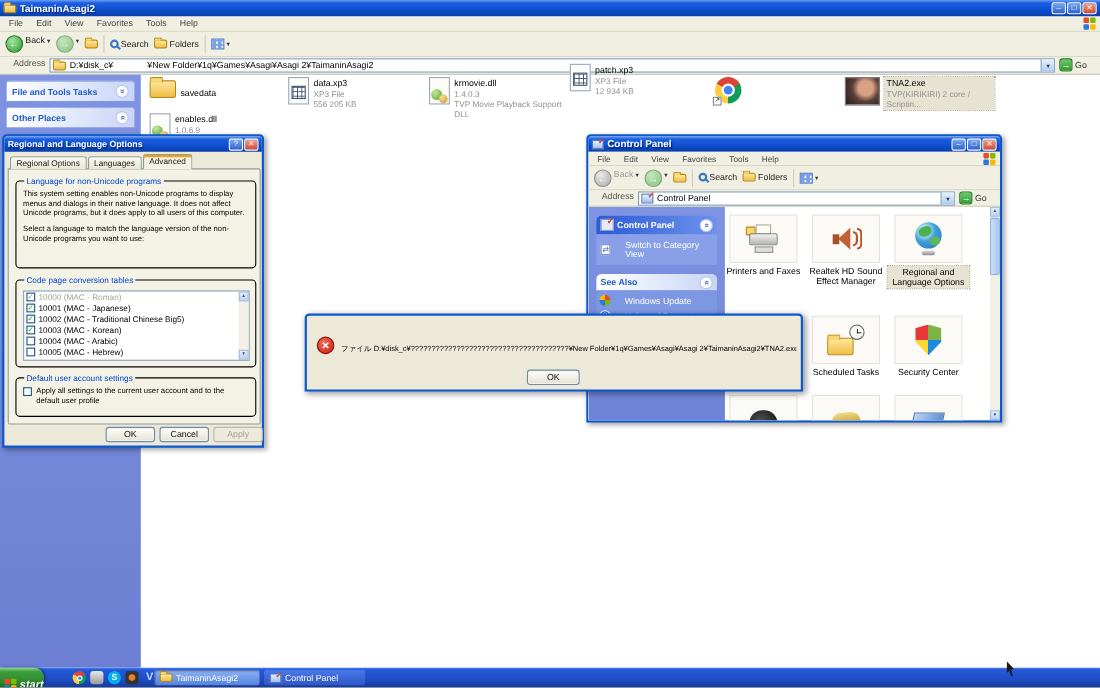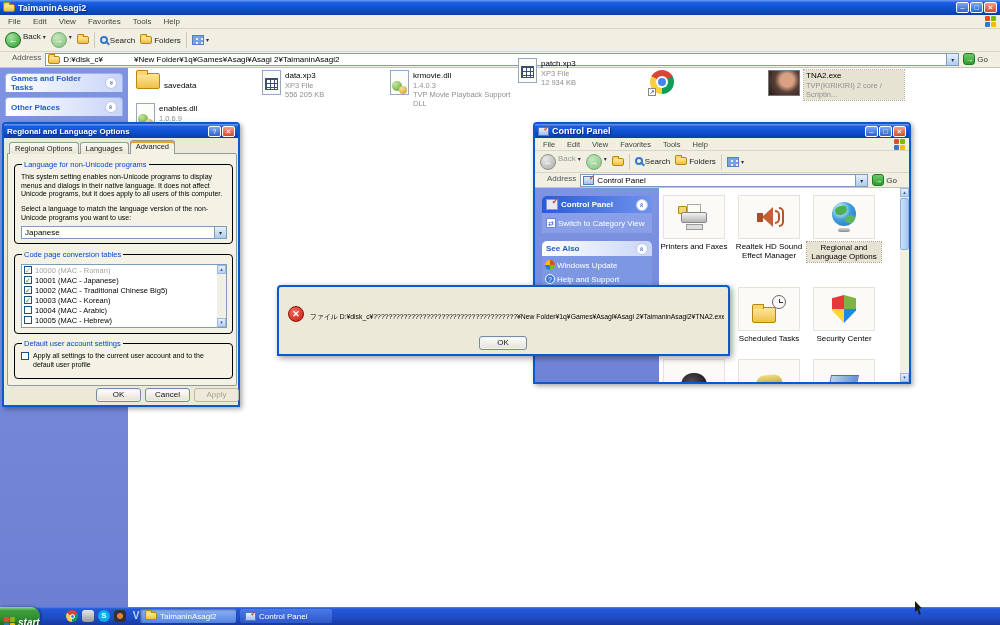--- a/index.html
+++ b/index.html
@@ -91,21 +91,21 @@
 #cp-menu{height:13px}
 #cp-tool{height:22px}
 #cp-addr{height:15px}
 #cp-content{position:absolute;left:0;top:64px;right:0;bottom:0;background:#fff;overflow:hidden}
 .cp-side{position:absolute;left:0;top:0;width:124px;bottom:0;background:linear-gradient(180deg,#7E94E2,#6F83D6)}
 .cpp{margin:8px 7px 0;border-radius:5px 5px 0 0;overflow:hidden}
 .cpp-head1{height:17px;background:linear-gradient(90deg,#2A5BD7,#6E92EC);display:flex;align-items:center;gap:3px;color:#fff;font-weight:bold;font-size:8px;padding:0 4px}
 .cpp-body1{background:#89A0E8;padding:5px 4px}
 .cpp-head2{height:15px;background:linear-gradient(90deg,#FFFFFF,#C9D5F8);display:flex;align-items:center;justify-content:space-between;color:#215DC6;font-weight:bold;font-size:8px;padding:0 4px}
 .cpp-body2{background:#7E97E3;padding:4px 3px;display:flex;flex-direction:column;gap:4px}
-.cp-link{display:flex;gap:2px;color:#fff;font-size:8px;align-items:flex-end;line-height:9px}
+.cp-link{display:flex;gap:13px;color:#fff;font-size:8px;align-items:center;line-height:9px}
 .cpchk{width:12px;height:11px;background:#E8E8F4;border:1px solid #8898C8;position:relative}
 .cpchk::before{content:"\2713";position:absolute;right:-2px;top:-4px;color:#D23C28;font-weight:bold;font-size:9px}
 .swico{width:10px;height:10px;background:#fff;border:1px solid #6E86D0;font-size:7px;line-height:9px;text-align:center;color:#2A5BD7}
 .swico::before{content:"\21C4"}
 .wuico{width:10px;height:10px;border-radius:50%;background:conic-gradient(#E34C26 0 25%,#7FBA00 25% 50%,#2E78D6 50% 75%,#FFB900 75%)}
 .hsico{width:10px;height:10px;border-radius:50%;background:#3A78D8;color:#fff;font-size:7px;line-height:10px;text-align:center;border:1px solid #fff}
 .hsico::before{content:"?"}
 .cpbox{position:absolute;width:62px;height:44px;background:#FBFAF6;border:1px solid #E6E4DA;display:flex;align-items:center;justify-content:center}
 .cplabel{position:absolute;font-size:8px;line-height:9px;text-align:center;width:74px;color:#000}
 .cplabel.sel{background:#E7E3D3;outline:1px dotted #A9A188;padding:1px 0}
@@ -275,21 +275,21 @@
       </span>
       <span class="gobtn">
         <span class="goicon"></span>
         <span>Go</span>
       </span>
     </div>
 
     <div class="taskpane">
       <div class="tp-panel">
         <div class="tp-head">
-          <span>Games and Folder Tasks</span>
+          <span>File and Tools Tasks</span>
           <span class="chev down"></span>
         </div>
       </div>
       <div class="tp-panel">
         <div class="tp-head">
           <span>Other Places</span>
           <span class="chev up"></span>
         </div>
       </div>
     </div>
@@ -522,24 +522,20 @@
       <span class="tab">Regional Options</span>
       <span class="tab">Languages</span>
       <span class="tab active">Advanced</span>
     </div>
     <div class="tabpage"></div>
 
     <div class="grp" style="left:10px;top:40px;width:219px;height:80px">
       <span class="cap">Language for non-Unicode programs</span>
       <div class="dtext" style="position:absolute;left:6px;top:8px;width:206px">This system setting enables non-Unicode programs to display menus and dialogs in their native language. It does not affect Unicode programs, but it does apply to all users of this computer.</div>
       <div class="dtext" style="position:absolute;left:6px;top:40px;width:206px">Select a language to match the language version of the non-Unicode programs you want to use:</div>
-      <div class="combo-d" style="position:absolute;left:6px;top:61px;width:206px">
-        <span>Japanese</span>
-        <span class="cdrop dd"></span>
-      </div>
     </div>
 
     <div class="grp" style="left:10px;top:130px;width:219px;height:80px">
       <span class="cap">Code page conversion tables</span>
       <div class="lb" style="left:6px;top:9px;width:206px;height:64px">
         <div class="lbrow dis">
           <span class="cbx checked graychk"></span>
           <span>10000 (MAC - Roman)</span>
         </div>
         <div class="lbrow">

